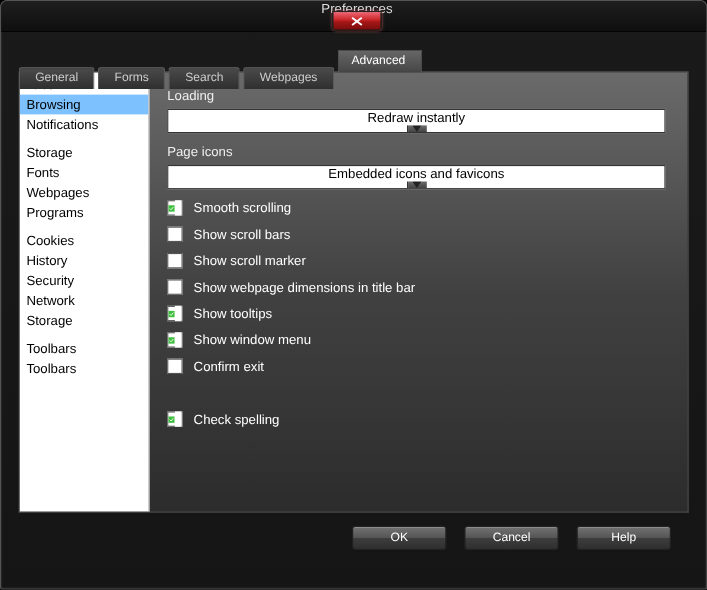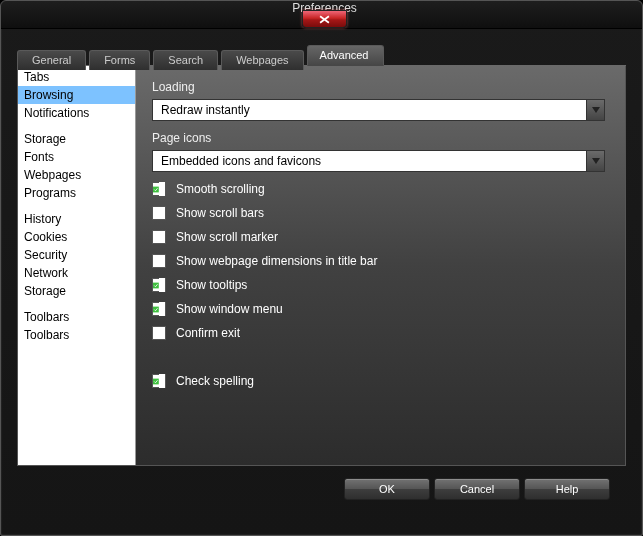--- a/index.html
+++ b/index.html
@@ -46,21 +46,21 @@
     padding: 3px 14px 4px 14px;
     font-size: 11px;
     color: #ccc;
     background: linear-gradient(180deg,#4a4a4a 0%, #2f2f2f 100%);
     border: 1px solid #5a5a5a;
     border-bottom: none;
     border-radius: 3px 3px 0 0;
     margin-right: 3px;
     cursor: pointer;
     position: relative;
-    top: 5px;
+    top: 16px;
   }
   .tab.active {
     background: linear-gradient(180deg,#666 0%, #474747 100%);
     color: #fff;
     top: 0;
     border-bottom: 1px solid #474747;
     margin-bottom: -1px;
     padding-left: 12px;
   }
 
@@ -94,20 +94,21 @@
     color: #fff;
     font-size: 12px;
   }
   .field-label { margin: 4px 0 5px 0; color: #eee; font-size: 12px; }
   .select {
     display: flex; align-items: center;
     background: #fff; color: #000;
     height: 22px;
     border: 1px solid #333;
     margin-bottom: 10px;
+    flex-direction: column;
   }
   .select .sel-text { flex: 1; padding: 0 8px; font-size: 12px; }
   .select .sel-btn {
     width: 18px; height: 100%;
     background: linear-gradient(180deg,#6b6b6b 0%, #444 100%);
     border-left: 1px solid #333;
     display: flex; align-items: center; justify-content: center;
   }
   .select .sel-btn svg { width: 8px; height: 6px; }
 
@@ -131,21 +132,21 @@
     position: relative;
   }
   .chk svg { width: 13px; height: 13px; display: none; }
   .chk.checked svg { display: block; }
   .chk-label { color: #fff; cursor: pointer; }
 
   .gap { height: 14px; }
 
   .footer {
     display: flex; justify-content: flex-end;
-    gap: 4px;
+    gap: 16px;
     padding: 12px 16px 0 16px;
   }
   .btn {
     min-width: 86px; height: 22px;
     background: linear-gradient(180deg,#727272 0%, #565656 48%, #3d3d3d 52%, #2f2f2f 100%);
     border: 1px solid #222;
     border-radius: 3px;
     color: #fff; font-size: 11px;
     display: flex; align-items: center; justify-content: center;
     cursor: pointer;
@@ -178,22 +179,22 @@
       <div class="sidebar" id="sidebar">
           <div class="side-item">Tabs</div>
           <div class="side-item selected">Browsing</div>
           <div class="side-item">Notifications</div>
           <div class="side-sep"></div>
           <div class="side-item">Storage</div>
           <div class="side-item">Fonts</div>
           <div class="side-item">Webpages</div>
           <div class="side-item">Programs</div>
           <div class="side-sep"></div>
+          <div class="side-item">Cookies</div>
           <div class="side-item">History</div>
-          <div class="side-item">Cookies</div>
           <div class="side-item">Security</div>
           <div class="side-item">Network</div>
           <div class="side-item">Storage</div>
           <div class="side-sep"></div>
           <div class="side-item">Toolbars</div>
           <div class="side-item">Toolbars</div>
         </div>
 
       <div class="main">
         <div class="field-label">Loading</div>

